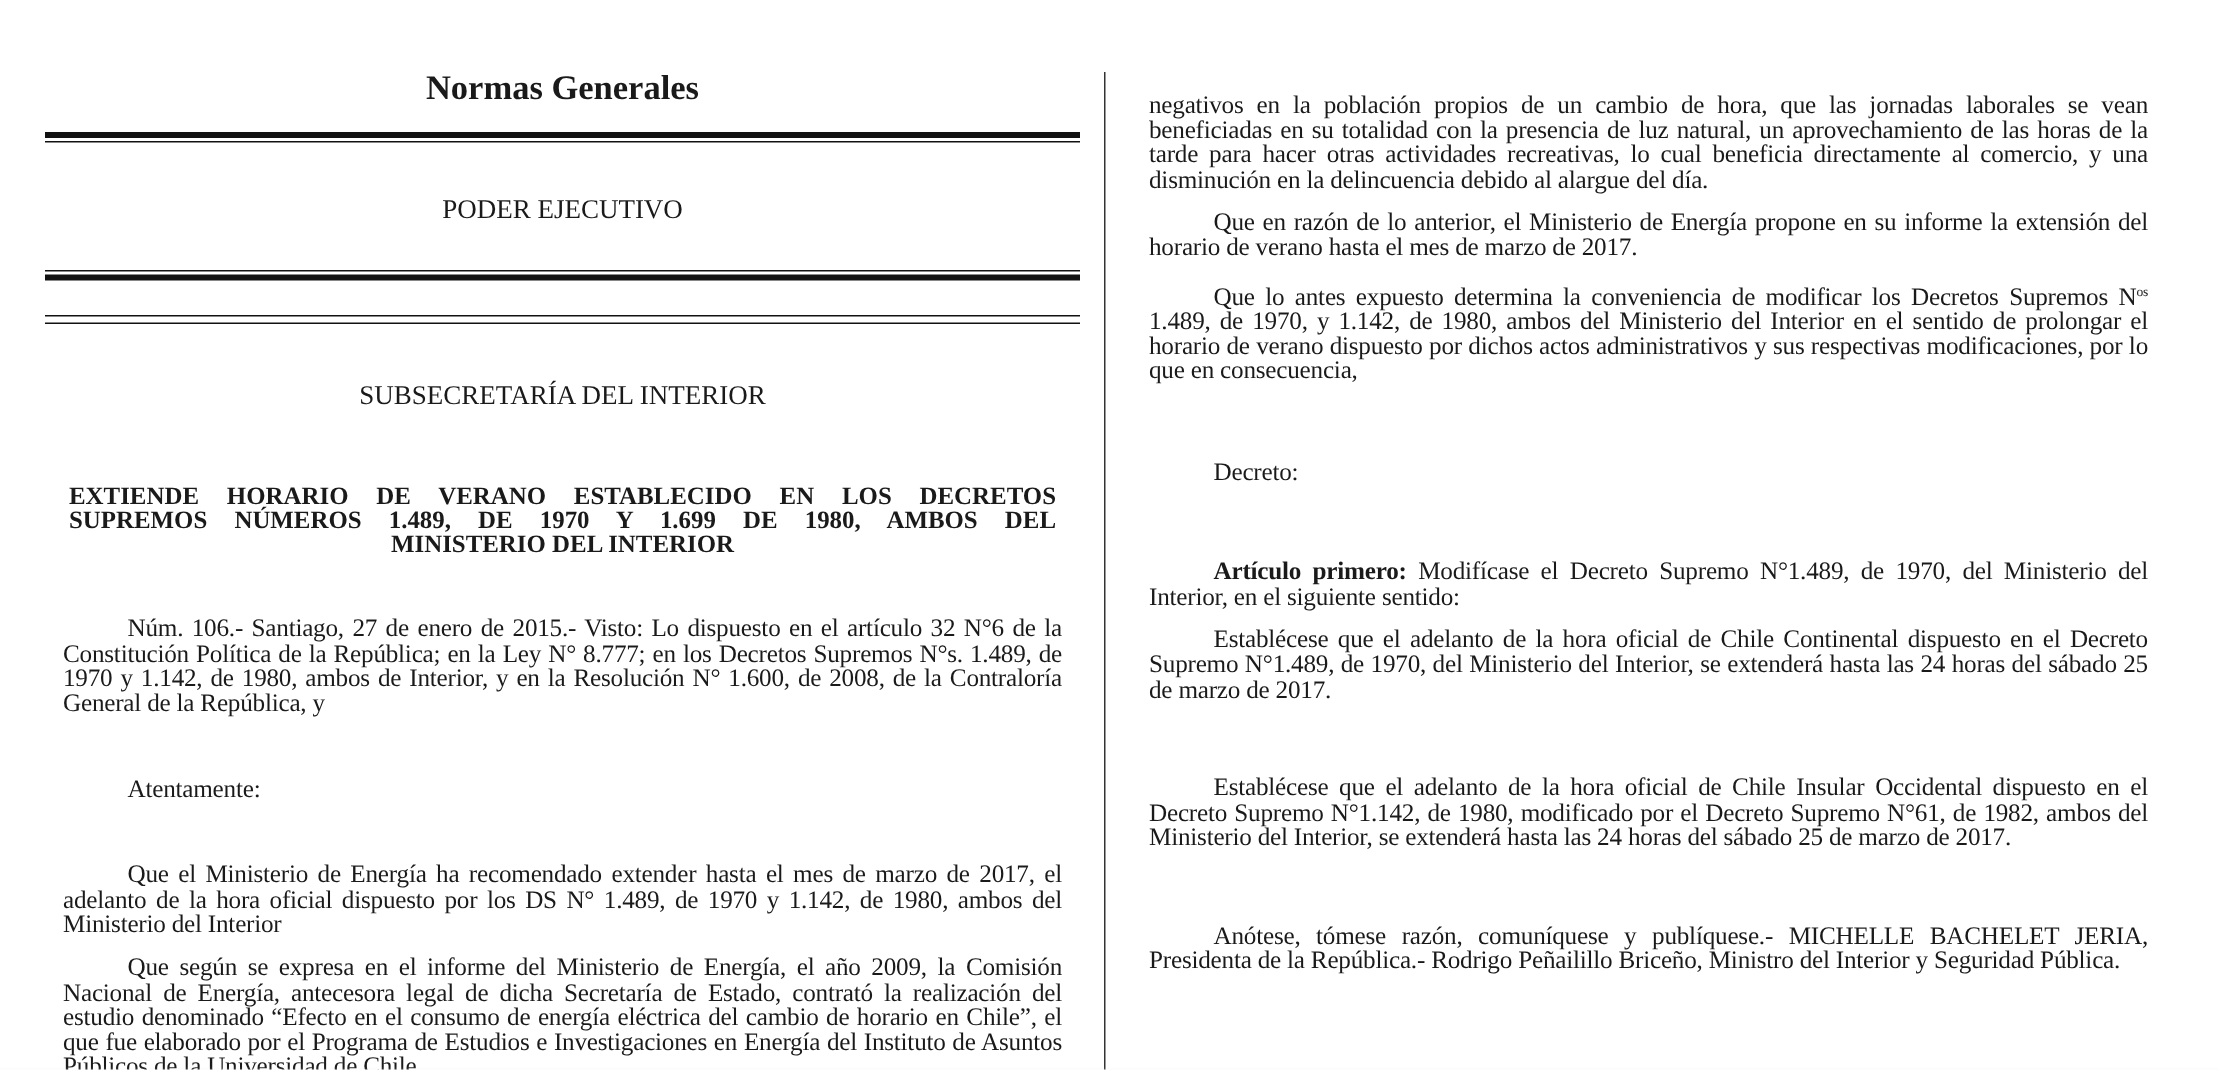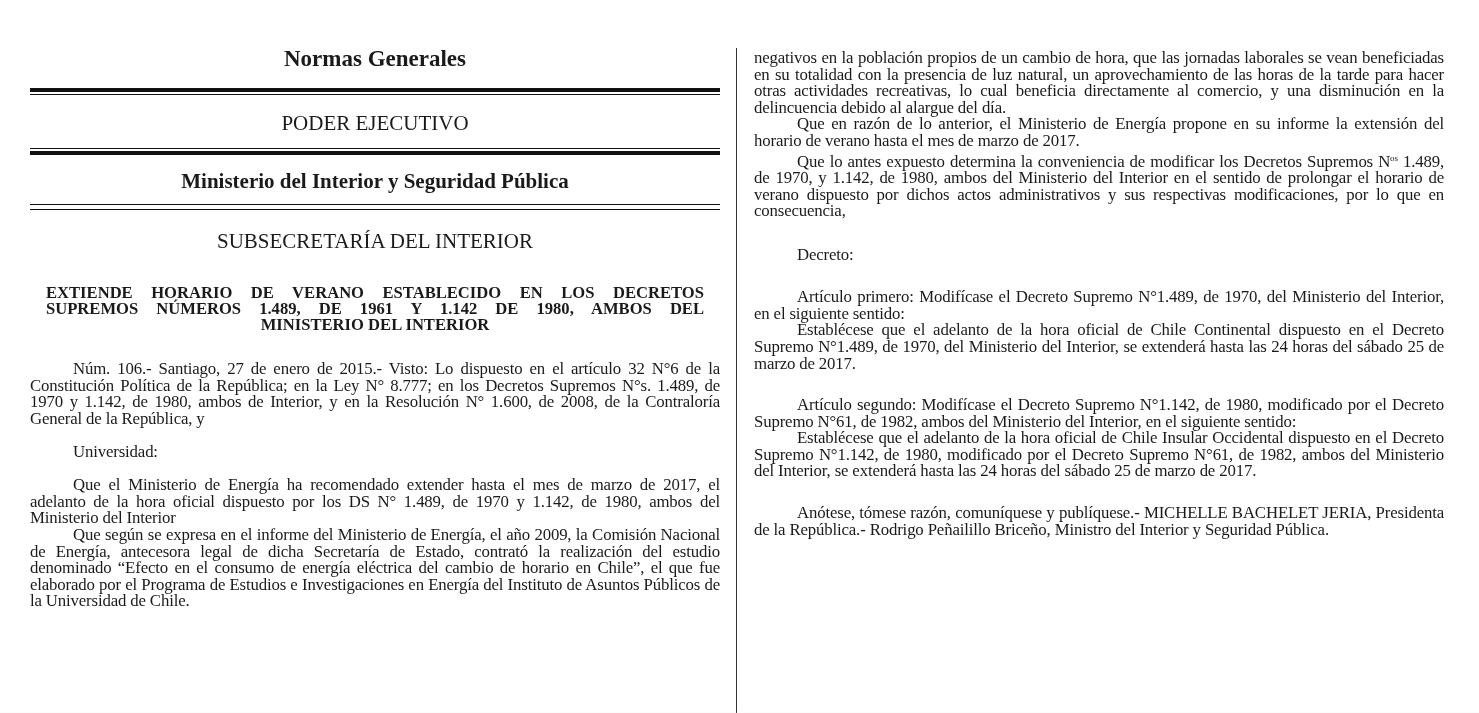--- a/index.html
+++ b/index.html
@@ -7,41 +7,41 @@
       width: 1479px; height: 713px; overflow: hidden; position: relative;
       background: #ffffff; color: #1a1a1a;
       font-family: "Liberation Serif", "DejaVu Serif", serif;
     }
     .page { position: absolute; left: 0; top: 12px; width: 1171px; height: 713px; }
     .col-left { position: absolute; left: 30px; top: 0; width: 690px; }
     .col-right { position: absolute; left: 754px; top: 0; width: 690px; }
     .divider { position: absolute; left: 736px; top: 36px; width: 1px; height: 672px; background: #333; }
 
     .section-title { text-align: center; font-weight: bold; font-size: 23px; margin: 0; line-height: 28px; }
-    .sub-title { text-align: center; font-size: 21px; margin: 0; line-height: 22px; }
+    .sub-title { text-align: center; font-size: 18px; margin: 16px; line-height: 22px; }
     .ministry { text-align: center; font-weight: bold; font-size: 21px; margin: 0; line-height: 26px; }
 
     .rule-thick-top { height: 7px; border-top: 4px solid #111; border-bottom: 1.5px solid #111; box-sizing: border-box; }
     .rule-thick-bottom { height: 7px; border-top: 1.5px solid #111; border-bottom: 4px solid #111; box-sizing: border-box; }
     .rule-double { height: 6px; border-top: 1.5px solid #111; border-bottom: 1.5px solid #111; box-sizing: border-box; }
 
     .decree-title {
       text-align: center; font-weight: bold; font-size: 16.6px; line-height: 16px;
       margin: 16px; text-align-last: center;
     }
     .decree-title .jl { display: block; text-align: justify; text-align-last: justify; }
     .decree-title .cl { display: block; text-align: right; }
 
     p.body {
-      margin: 0; font-size: 16.8px; line-height: 16.6px; text-align: justify;
+      margin: 12px; font-size: 16.8px; line-height: 16.6px; text-align: justify;
       text-indent: 43px; letter-spacing: -0.15px;
     }
     p.noindent { text-indent: 0; }
     .gap { height: 16.6px; }
-    b.art { font-weight: normal; }
+    b.art { font-weight: bold; }
     sup.os { font-size: 9px; vertical-align: 6px; }
 
     .bottom-fade {
       position: absolute; left: 0; bottom: 0; width: 1479px; height: 14px;
       background: linear-gradient(to bottom, rgba(230,230,230,0), rgba(225,225,225,0.9));
     }
   </style>
 </head>
 <body>
 
@@ -50,37 +50,36 @@
   <div class="col-left">
     <div style="height:33px"></div>
     <h1 class="section-title">Normas Generales</h1>
     <div style="height:15px"></div>
     <div class="rule-thick-top"></div>
     <div style="height:17px"></div>
     <div class="sub-title">PODER EJECUTIVO</div>
     <div style="height:14px"></div>
     <div class="rule-thick-bottom"></div>
     <div style="height:13px"></div>
-    <h2 class="ministry">Ministerio del Interior y Seguridad Pública</h2>
     <div style="height:10px"></div>
     <div class="rule-double"></div>
     <div style="height:20px"></div>
     <div class="sub-title">SUBSECRETARÍA DEL INTERIOR</div>
     <div style="height:17px"></div>
 
     <h3 class="decree-title">
       <span class="jl">EXTIENDE HORARIO DE VERANO  ESTABLECIDO  EN LOS DECRETOS</span>
-      <span class="jl">SUPREMOS NÚMEROS 1.489, DE 1961 Y 1.142 DE 1980, AMBOS DEL</span>
+      <span class="jl">SUPREMOS NÚMEROS 1.489, DE 1970 Y 1.699 DE 1980, AMBOS DEL</span>
       <span class="cl">MINISTERIO DEL INTERIOR</span>
     </h3>
     <div style="height:12px"></div>
 
     <p class="body">Núm. 106.- Santiago, 27 de enero de 2015.- Visto: Lo dispuesto en el artículo 32 N°6 de la Constitución Política de la República; en la Ley N° 8.777; en los Decretos Supremos N°s. 1.489, de 1970 y 1.142, de 1980, ambos de Interior,  y en la Resolución N° 1.600, de 2008, de la Contraloría General de la República, y</p>
     <div class="gap"></div>
-    <p class="body">Universidad:</p>
+    <p class="body">Atentamente:</p>
     <div class="gap"></div>
     <p class="body">Que el Ministerio de Energía ha recomendado extender hasta el mes de  marzo de 2017, el adelanto de la hora oficial dispuesto por los DS N° 1.489, de 1970 y 1.142, de 1980, ambos del Ministerio del Interior</p>
     <p class="body">Que según se expresa en el informe del Ministerio de Energía, el año 2009, la Comisión Nacional de Energía, antecesora legal de dicha Secretaría de Estado, contrató la realización del estudio denominado “Efecto en el consumo de energía eléctrica del cambio de horario en Chile”, el que fue elaborado por el Programa de Estudios e Investigaciones en Energía del Instituto de Asuntos Públicos de la Universidad de Chile.</p>
   </div>
 
   <div class="divider"></div>
 
   <div class="col-right">
     <div style="height:38px"></div>
     <p class="body noindent">negativos en la población propios de un cambio de hora, que las jornadas laborales se vean beneficiadas en su totalidad con la presencia de luz natural, un aprovechamiento de las horas de la tarde para hacer otras actividades recreativas, lo cual beneficia directamente al comercio, y una disminución en la delincuencia debido al alargue del día.</p>
@@ -88,21 +87,20 @@
     <p class="body"><span>Que lo antes expuesto determina la conveniencia de modificar los Decretos Supremos N</span><sup class="os">os</sup><span> 1.489, de 1970, y 1.142, de 1980, ambos del Ministerio del Interior en el sentido de prolongar el horario de verano dispuesto por  dichos actos administrativos y sus respectivas modificaciones, por lo que en consecuencia,</span></p>
     <div style="height:16.6px"></div>
     <div style="height:10px"></div>
     <p class="body">Decreto:</p>
     <div style="height:26px"></div>
 
     <p class="body"><b class="art">Artículo primero:</b><span> Modifícase el Decreto Supremo N°1.489, de 1970, del Ministerio del Interior, en el siguiente sentido:</span></p>
     <p class="body">Establécese que el adelanto de la hora oficial de Chile Continental dispuesto en el Decreto Supremo N°1.489, de 1970, del Ministerio del Interior, se extenderá hasta las 24 horas del sábado 25 de marzo de 2017.</p>
     <div style="height:25px"></div>
 
-    <p class="body"><b class="art">Artículo segundo:</b><span> Modifícase el Decreto Supremo N°1.142, de 1980, modificado por el Decreto Supremo N°61, de 1982, ambos del Ministerio del Interior, en el siguiente sentido:</span></p>
     <p class="body">Establécese que el adelanto de la hora oficial de Chile Insular Occidental dispuesto en el Decreto Supremo N°1.142, de 1980, modificado por el Decreto Supremo N°61, de 1982, ambos del Ministerio del Interior, se extenderá hasta las 24 horas del sábado 25 de marzo de 2017.</p>
     <div style="height:25px"></div>
 
     <p class="body">Anótese, tómese razón, comuníquese y publíquese.- MICHELLE  BACHELET JERIA, Presidenta de la República.- Rodrigo Peñailillo Briceño, Ministro del Interior y Seguridad Pública.</p>
   </div>
 
   <div class="bottom-fade"></div>
 </div>
 
 </body></html>

